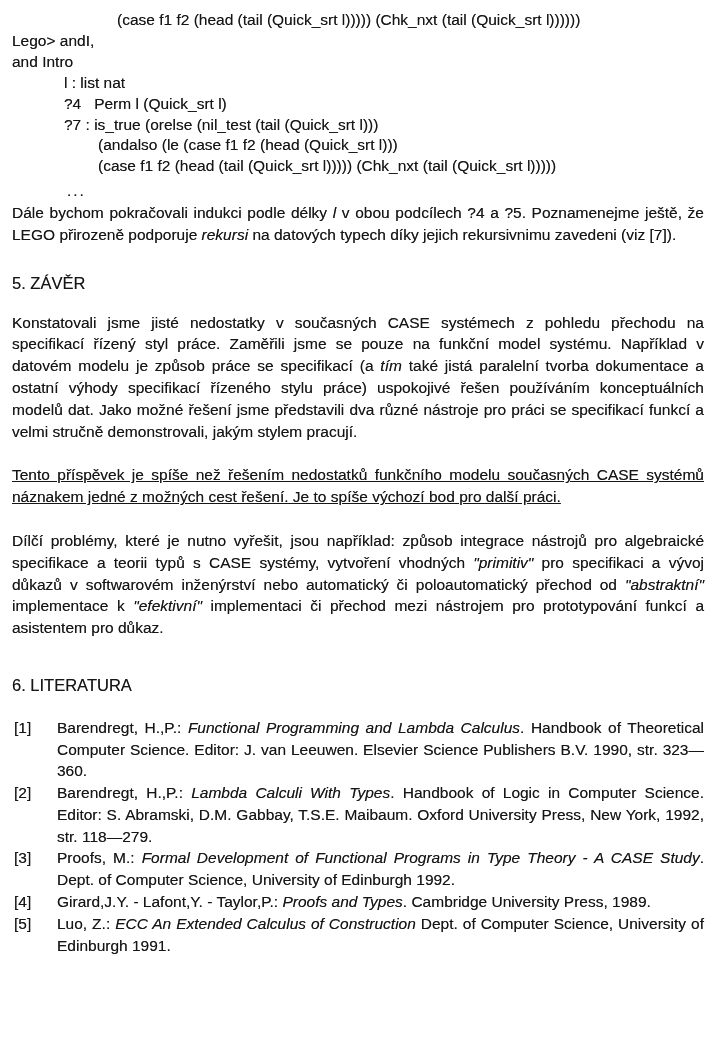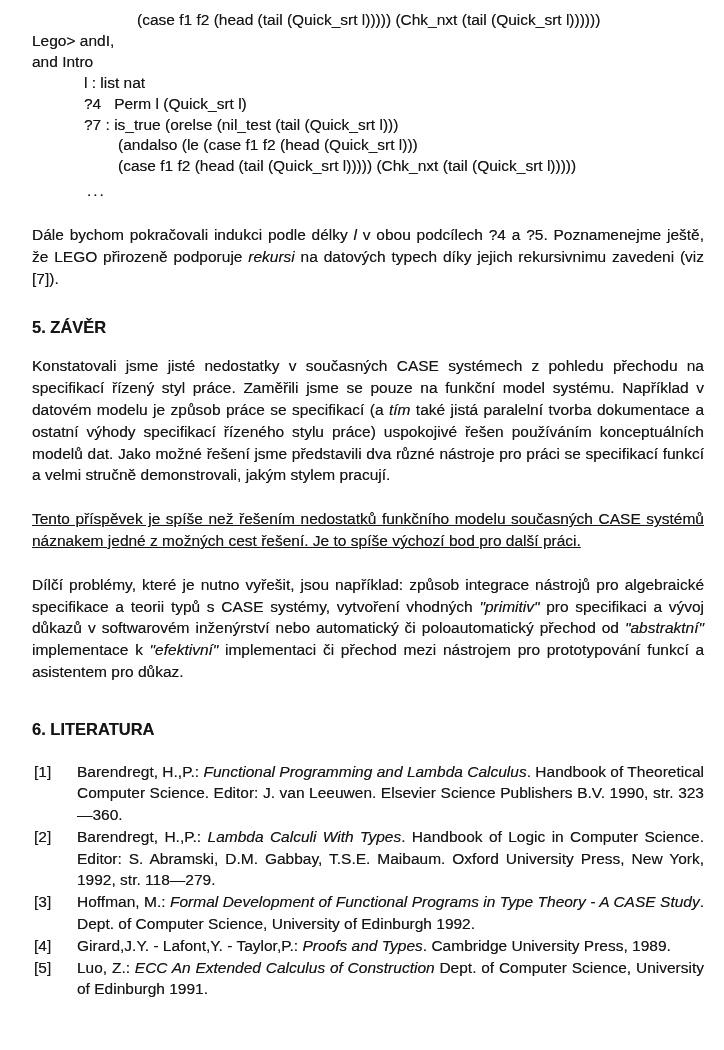--- a/index.html
+++ b/index.html
@@ -11,43 +11,43 @@
   .page {
     position: relative;
     width: 724px;
     height: 1050px;
     background: #ffffff;
     color: #161616;
     font-family: "Liberation Sans", sans-serif;
     font-size: 15.5px;
     line-height: 21.8px;
     box-sizing: border-box;
-    padding: 10px 20px 0 32px;
+    padding: 10px 20px 0 12px;
     overflow: hidden;
     text-shadow: 0 0 0.5px rgba(0,0,0,0.55);
   }
   .code { margin: 0; }
   .code .cl {
     white-space: pre;
     font-family: "Liberation Sans", sans-serif;
     font-size: 15.5px;
     line-height: 20.9px;
   }
   .ind-0  { padding-left: 0; }
   .ind-a  { padding-left: 52px; }
   .ind-b  { padding-left: 86px; }
   .ind-c  { padding-left: 105px; }
   .cl.dots { margin-top: 4px; padding-left: 55px; letter-spacing: 2px; }
   .para {
     text-align: justify;
     margin: 0;
   }
-  .p-intro { margin-top: 22px; }
+  .p-intro { }
   .heading {
-    font-weight: bold;
+    font-weight: normal;
     font-size: 16.5px;
     margin: 0;
   }
   .h-zaver { margin-top: 27px; }
   .p-s5a { margin-top: 17px; }
   .p-s5b { margin-top: 22px; text-decoration: underline; }
   .p-s5c { margin-top: 22px; }
   .h-lit { margin-top: 36px; }
   .refs { margin-top: 20px; }
   .ref {
@@ -91,21 +91,21 @@
   <p class="para p-s5c"><span>Dílčí problémy, které je nutno vyřešit, jsou například: způsob integrace nástrojů pro algebraické specifikace a teorii typů s CASE systémy, vytvoření vhodných </span><span class="it">"primitiv"</span><span> pro specifikaci a vývoj důkazů v softwarovém inženýrství nebo automatický či poloautomatický přechod od </span><span class="it">"abstraktní"</span><span> implementace k </span><span class="it">"efektivní"</span><span> implementaci či přechod mezi nástrojem pro prototypování funkcí a asistentem pro důkaz.</span></p>
 
   <h2 class="heading h-lit">6. LITERATURA</h2>
 
   <div class="refs">
 
     <p class="ref"><span class="ref-label">[1]</span><span>Barendregt, H.,P.: </span><span class="it">Functional Programming and Lambda Calculus</span><span>. Handbook of Theoretical Computer Science. Editor: J. van Leeuwen. Elsevier Science Publishers B.V. 1990, str. 323—360.</span></p>
 
     <p class="ref"><span class="ref-label">[2]</span><span>Barendregt, H.,P.: </span><span class="it">Lambda Calculi With Types</span><span>. Handbook of Logic in Computer Science. Editor: S. Abramski, D.M. Gabbay, T.S.E. Maibaum. Oxford University Press, New York, 1992, str. 118—279.</span></p>
 
-    <p class="ref"><span class="ref-label">[3]</span><span>Hoffman, M.: </span><span class="it">Formal Development of Functional Programs in Type Theory - A CASE Study</span><span>. Dept. of Computer Science, University of Edinburgh 1992.</span></p>
+    <p class="ref"><span class="ref-label">[3]</span><span>Proofs, M.: </span><span class="it">Formal Development of Functional Programs in Type Theory - A CASE Study</span><span>. Dept. of Computer Science, University of Edinburgh 1992.</span></p>
 
     <p class="ref"><span class="ref-label">[4]</span><span>Girard,J.Y. - Lafont,Y. - Taylor,P.: </span><span class="it">Proofs and Types</span><span>. Cambridge University Press, 1989.</span></p>
 
     <p class="ref"><span class="ref-label">[5]</span><span>Luo, Z.: </span><span class="it">ECC An Extended Calculus of Construction</span><span>  Dept. of Computer Science, University of Edinburgh 1991.</span></p>
 
   </div>
 
 </div>
 
 </body></html>

